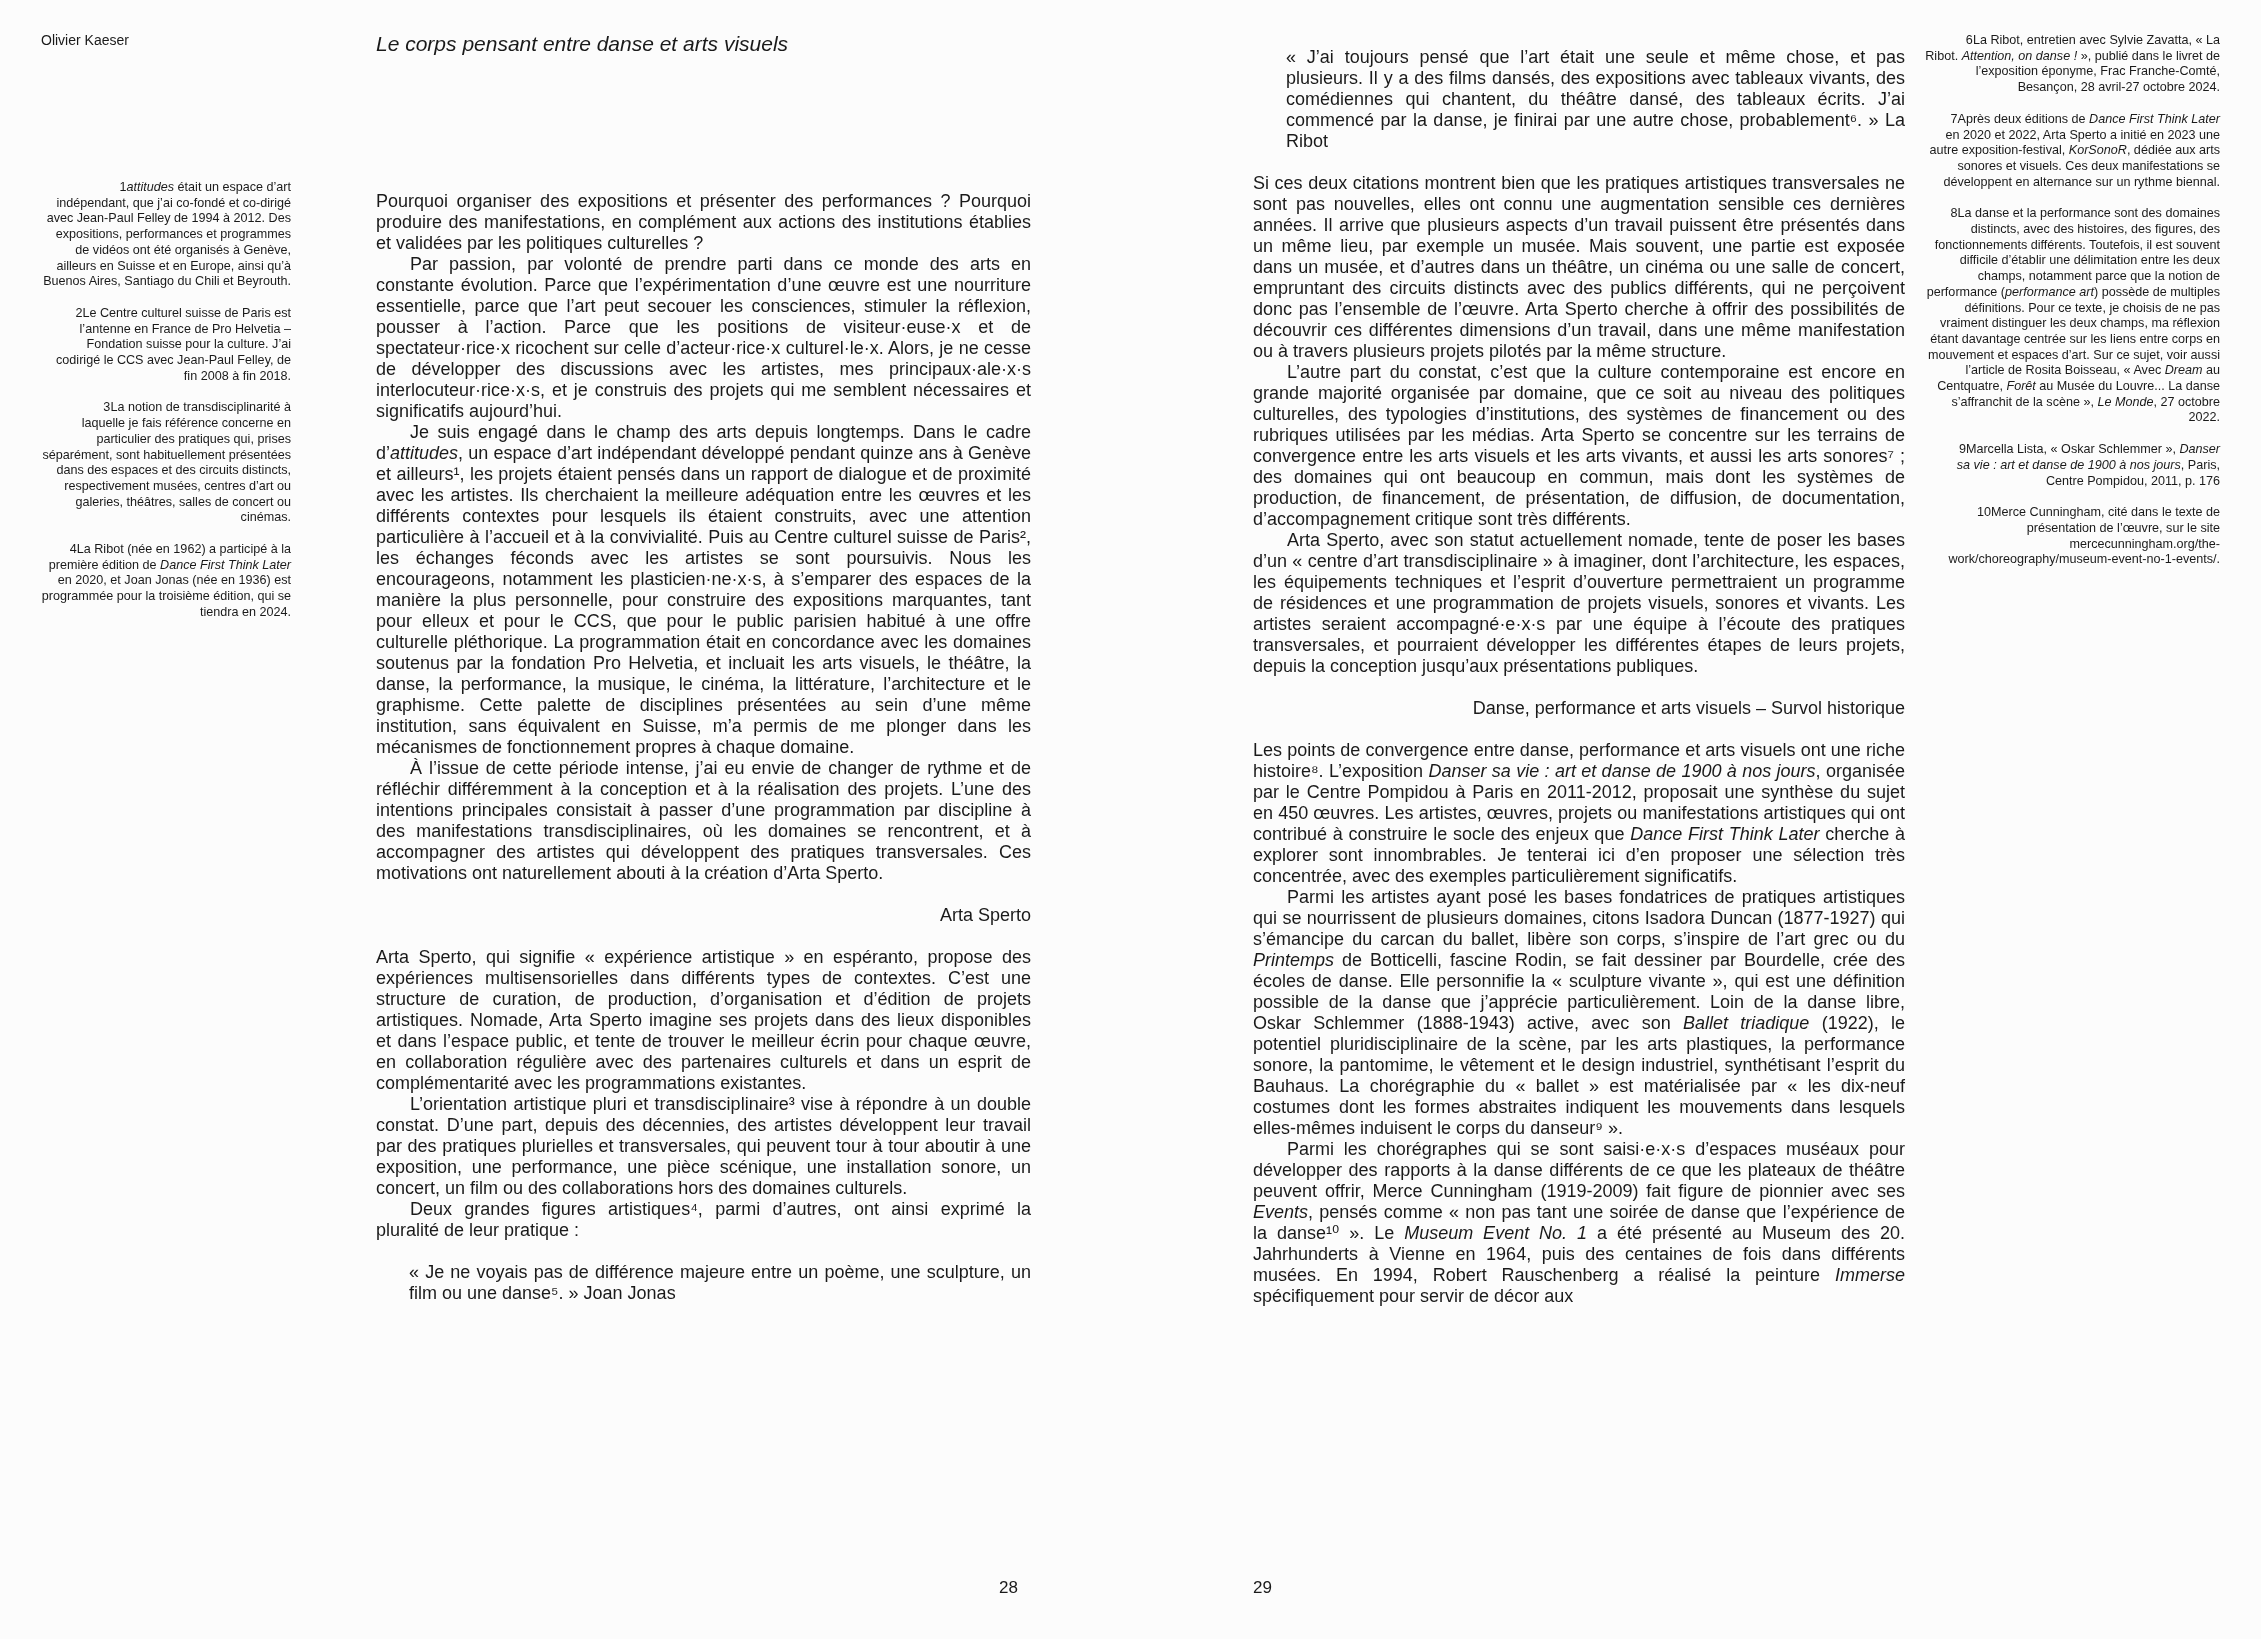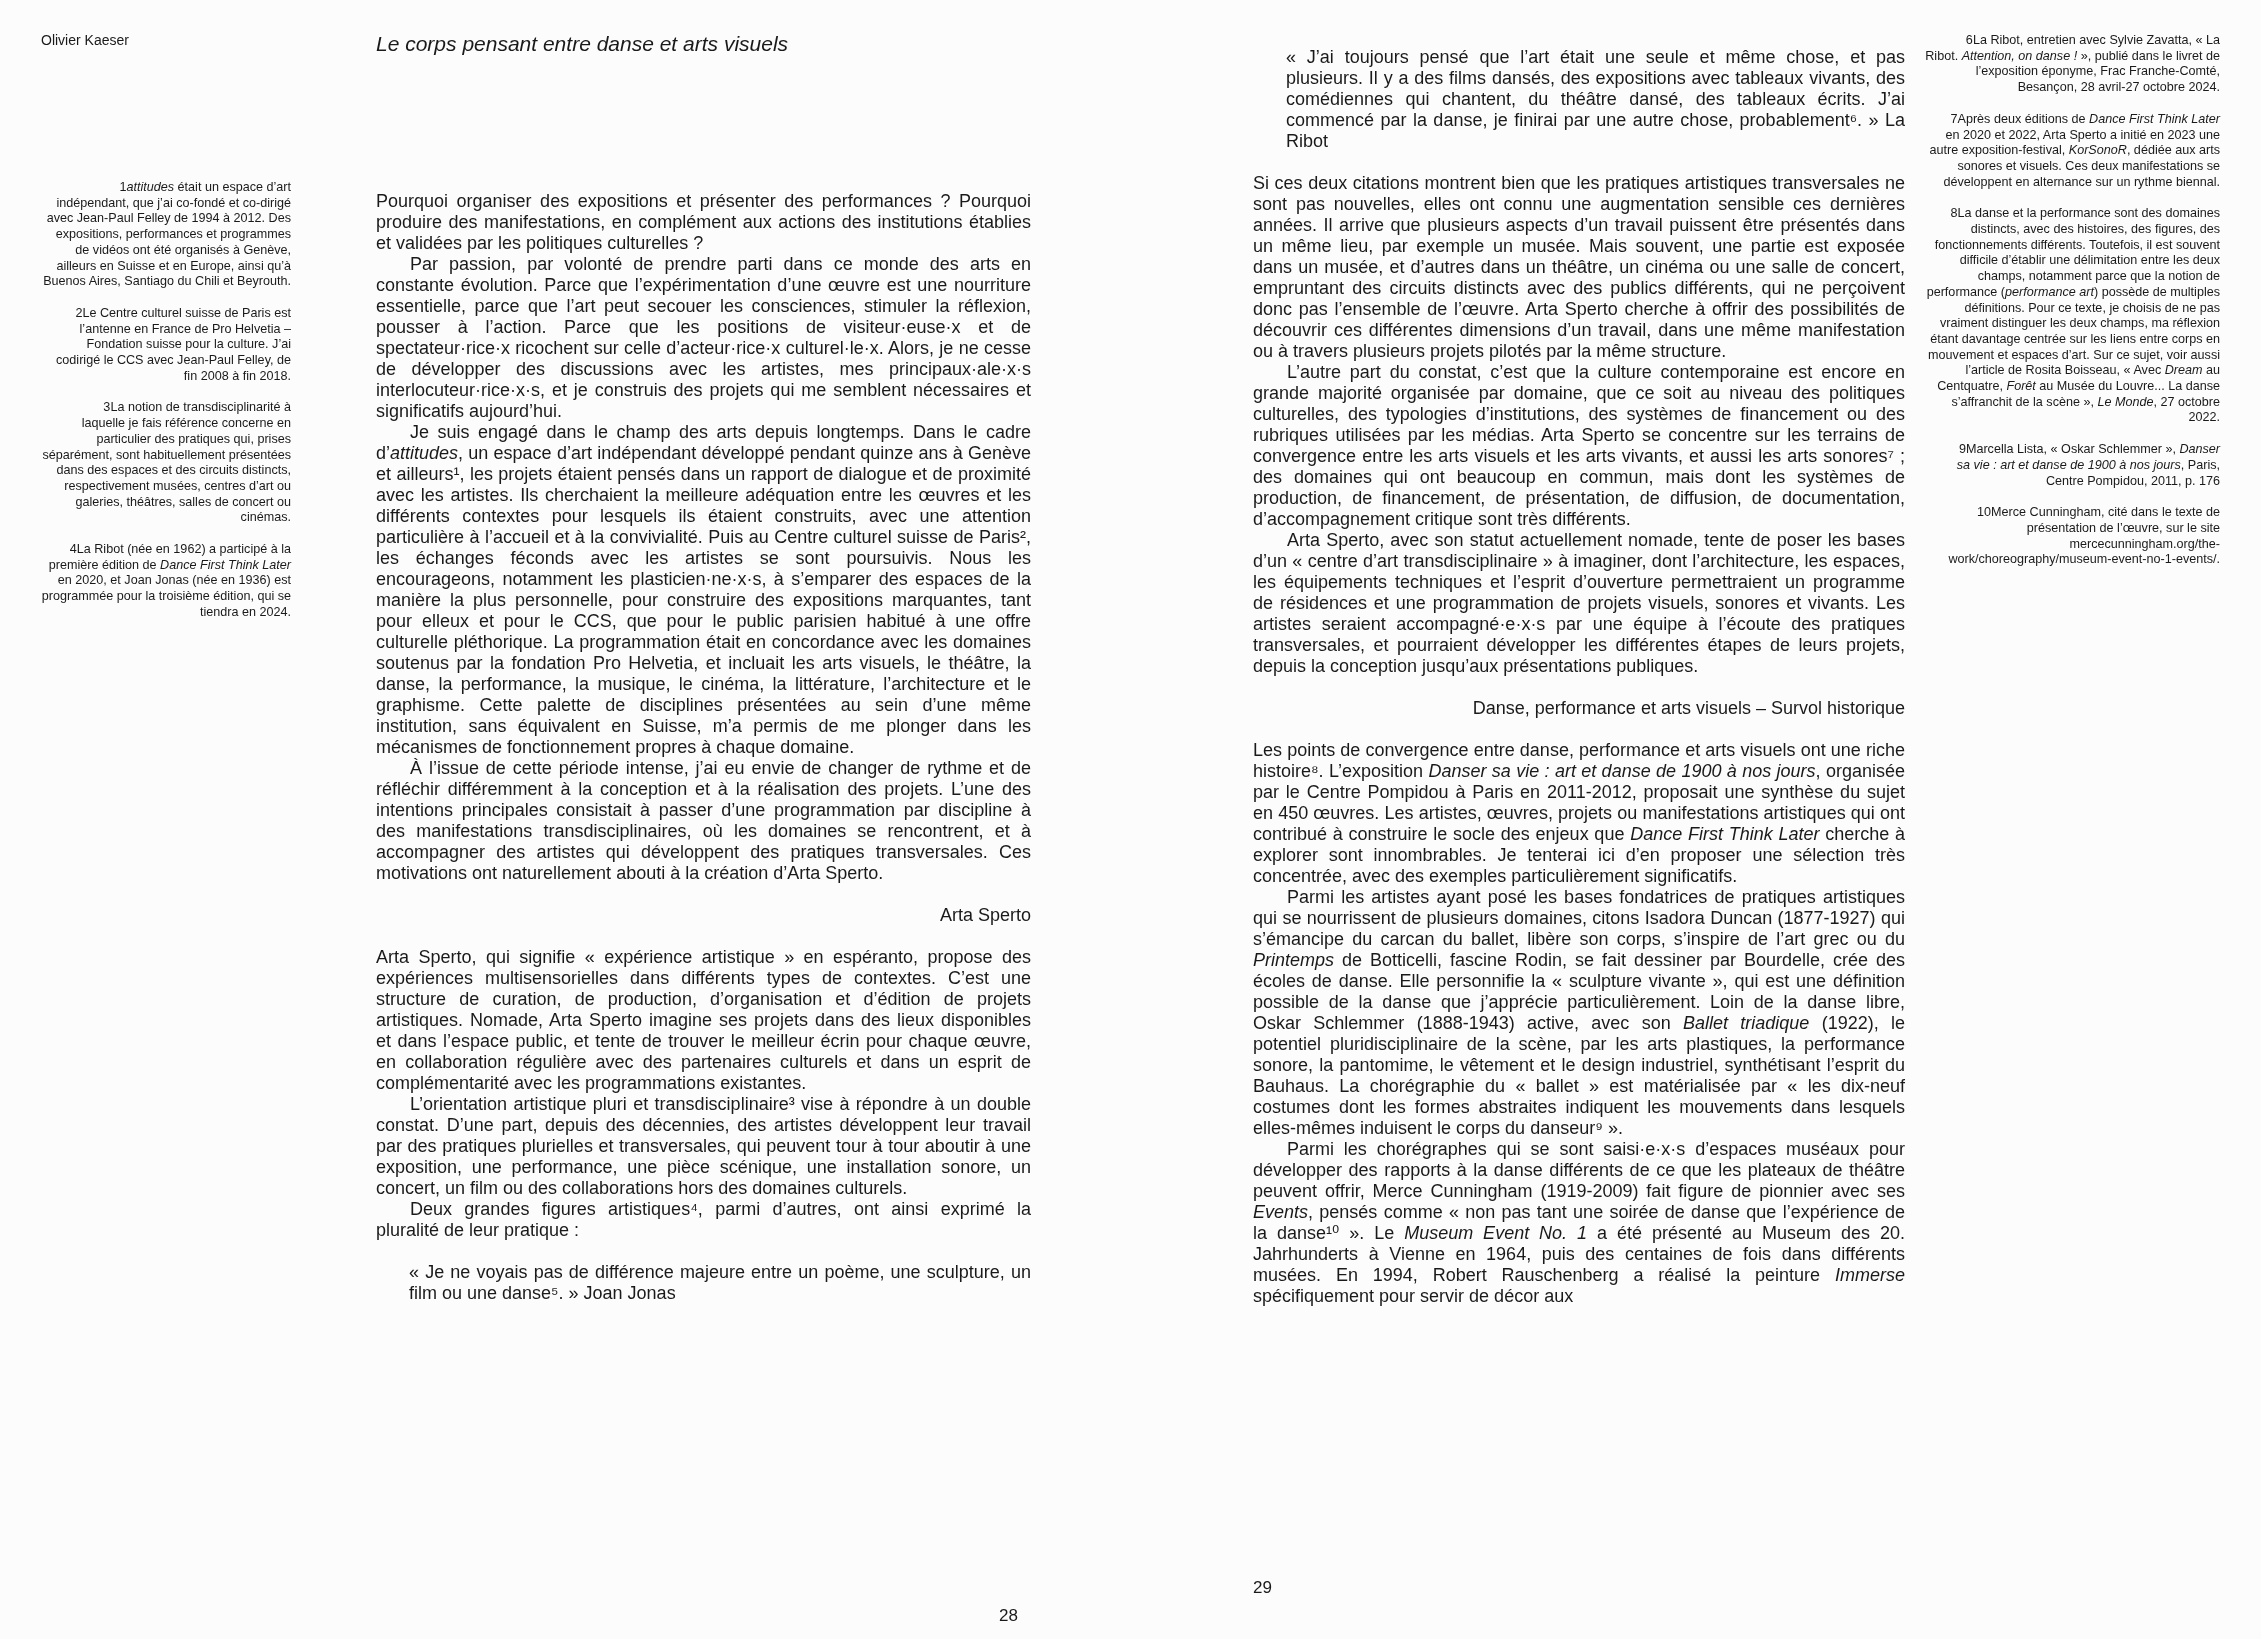--- a/index.html
+++ b/index.html
@@ -27,21 +27,21 @@
   .main-left  { left: 376px;  top: 176px; width: 655px; }
   .main-right { left: 1253px; top: 32px;  width: 652px; }
 
   .para    { margin: 0; }
   .indent  { text-indent: 34px; }
   .heading { margin: 21px 0; text-align: right; text-indent: 0; }
   .quote   { margin: 21px 0; padding-left: 33px; }
   .main > :first-child { margin-top: 0; }
 
   .pagenum { font-size: 17px; top: 1578px; }
-  .pagenum-left  { left: 376px; width: 655px; text-align: right; padding-right: 13px; box-sizing: border-box; margin-top: 28px; }
+  .pagenum-left  { left: 376px; width: 655px; text-align: right; padding-right: 13px; box-sizing: border-box; }
   .pagenum-right { left: 1253px; }
 
   em { font-style: italic; }
 </style>
 </head>
 <body>
 
 <div>
 
   <section>

